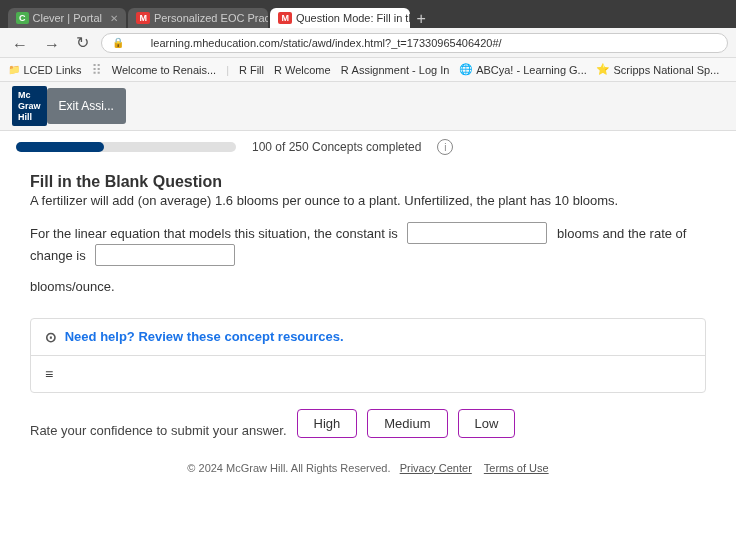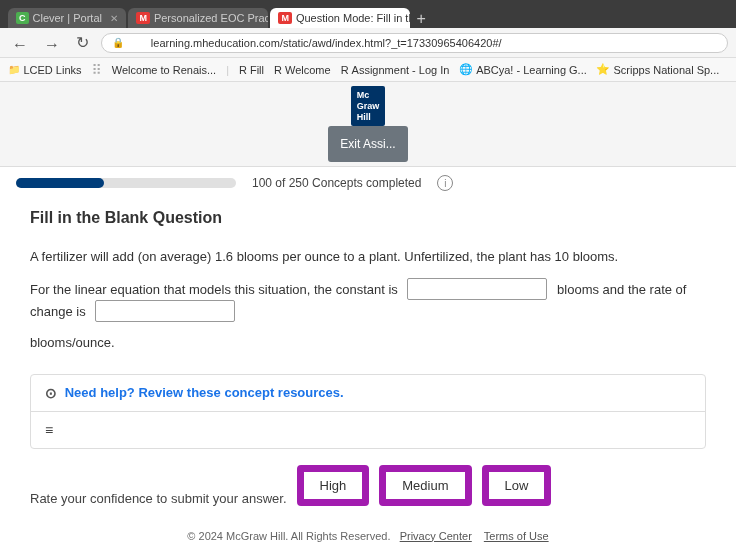--- a/index.html
+++ b/index.html
@@ -21,49 +21,49 @@
 
     
     .bookmarks-bar { background: #f8f8f8; height: 24px; display: flex; align-items: center; padding: 0 8px; gap: 10px; border-bottom: 1px solid #ddd; overflow: hidden; font-size: 11px; }
     .bookmark-item { color: #333; cursor: pointer; white-space: nowrap; display: flex; align-items: center; gap: 3px; }
     .bookmark-sep { color: #ccc; }
 
     
     .page { background: white; height: calc(551px - 82px); overflow-y: auto; }
 
     
-    .mh-header { background: #f5f5f5; border-bottom: 1px solid #ddd; display: flex; align-items: center; justify-content: space-between; padding: 4px 12px; flex-direction: column; }
+    .mh-header { background: #f5f5f5; border-bottom: 1px solid #ddd; display: flex; align-items: center; padding: 4px 12px; }
     .mh-logo { background: #003366; color: white; font-size: 9px; font-weight: bold; padding: 4px 6px; line-height: 1.2; border-radius: 2px; }
     .exit-btn { background: #6c757d; color: white; border: none; padding: 11px 12px; font-size: 12px; cursor: pointer; border-radius: 3px; }
 
     
     .progress-section { padding: 8px 16px; display: flex; align-items: center; gap: 16px; }
     .progress-bar-container { flex: 1; background: #e0e0e0; height: 10px; border-radius: 5px; max-width: 220px; }
     .progress-bar-fill { background: #003d7a; height: 10px; border-radius: 5px; width: 40%; }
     .progress-text { font-size: 12px; color: #444; }
     .info-icon { display: inline-flex; align-items: center; justify-content: center; width: 16px; height: 16px; border-radius: 50%; border: 1px solid #888; color: #888; font-size: 10px; cursor: pointer; }
 
     
     .main-content { padding: 10px 30px 0 30px; }
-    .question-title { font-size: 16px; font-weight: bold; color: #333; margin-bottom: 20px; }
+    .question-title { font-size: 16px; font-weight: bold; color: #333; margin-bottom: 0; }
     .question-text { font-size: 13px; color: #333; margin-bottom: 10px; line-height: 1.6; }
     .inline-input { display: inline-block; border: 1px solid #999; border-radius: 2px; padding: 2px 6px; width: 140px; height: 22px; font-size: 13px; }
     .inline-input-sm { display: inline-block; border: 1px solid #999; border-radius: 2px; padding: 2px 6px; width: 140px; height: 22px; font-size: 13px; }
 
     
     .help-section { margin: 20px 30px 0 30px; border: 1px solid #ddd; border-radius: 4px; overflow: hidden; }
     .help-header { padding: 10px 14px; display: flex; align-items: center; gap: 8px; cursor: pointer; color: #1a73e8; font-size: 13px; font-weight: 600; }
     .help-divider { border-top: 1px solid #ddd; }
     .assignment-row { padding: 10px 14px; display: flex; align-items: center; gap: 8px; color: #444; font-size: 13px; cursor: pointer; }
     .list-icon { font-size: 14px; }
 
     
     .confidence-section { margin: 16px 30px; display: flex; align-items: flex-end; gap: 10px; }
     .confidence-label { font-size: 13px; color: #444; }
-    .conf-btn { border: 7px solid #a21caf; background: white; padding: 6px 16px; font-size: 13px; cursor: pointer; border-radius: 4px; color: #333; }
+    .conf-btn { border: 1px solid #a21caf; background: white; padding: 6px 16px; font-size: 13px; cursor: pointer; border-radius: 4px; color: #333; }
 
     
     .page-footer { text-align: center; font-size: 11px; color: #666; padding: 8px; }
     .footer-link { color: #555; text-decoration: underline; cursor: pointer; }
   </style>
 </head>
 <body>
 
 <div class="browser-chrome">
   <div class="tab-bar">

